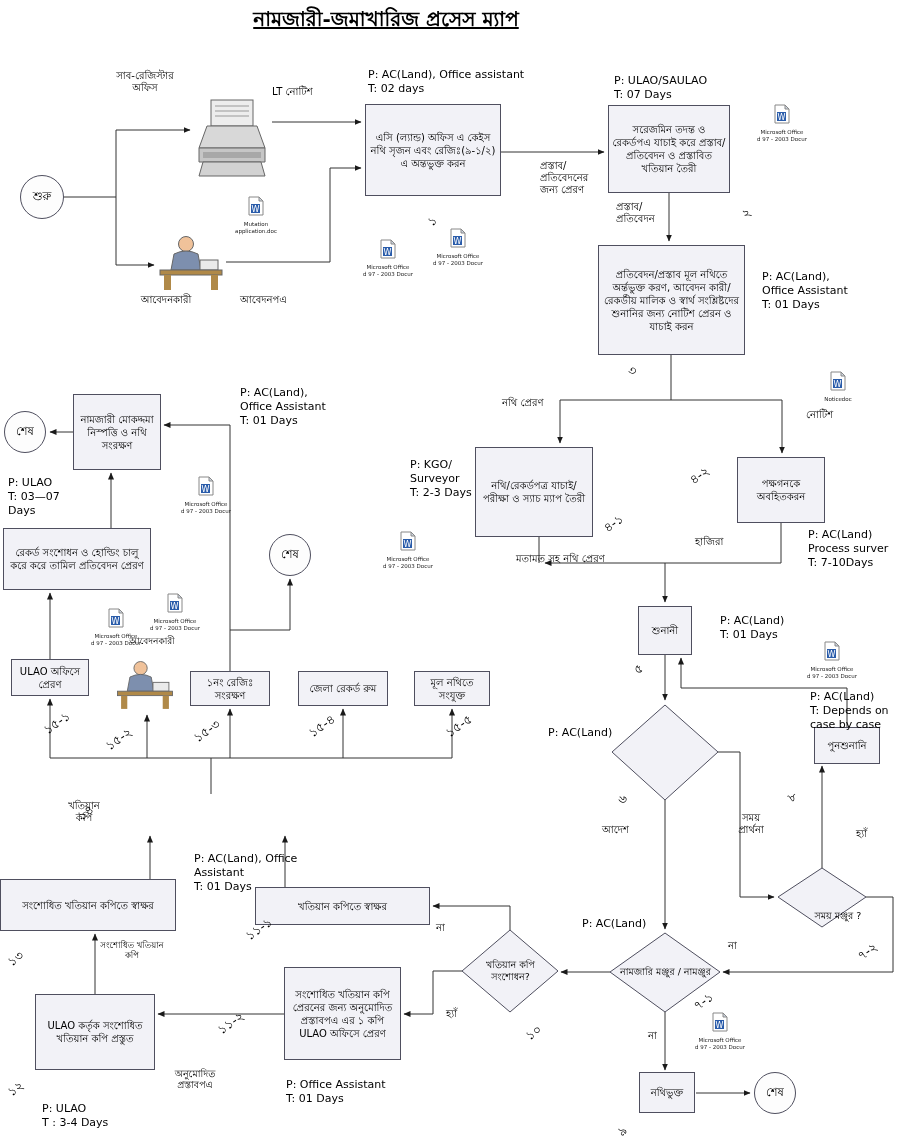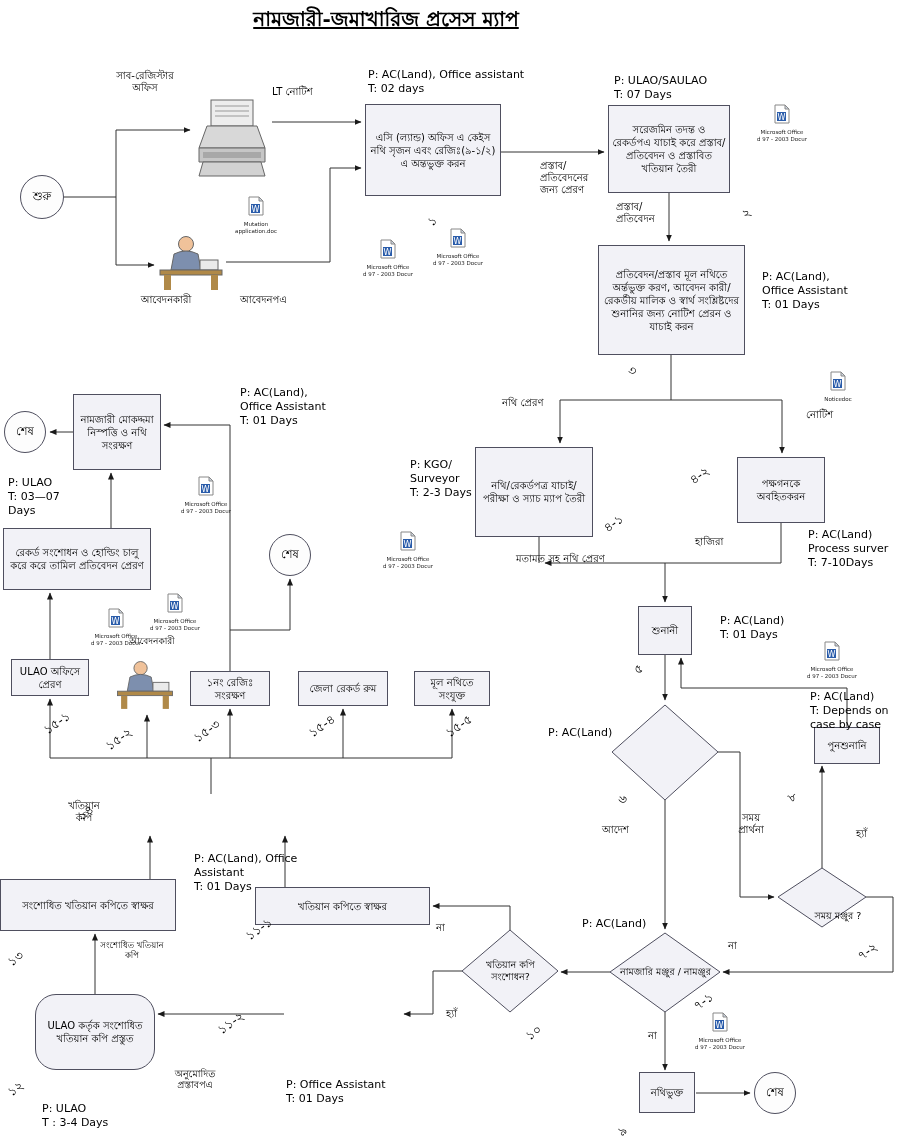--- a/index.html
+++ b/index.html
@@ -175,21 +175,24 @@
     </div>
   <div class="box" style="left:414px;top:671px;width:76px;height:35px;">
       <span>মূল নথিতে সংযুক্ত</span>
     </div>
   <div class="box" style="left:255px;top:887px;width:175px;height:38px;">
       <span>খতিয়ান কপিতে স্বাক্ষর</span>
     </div>
   <div class="box" style="left:0px;top:879px;width:176px;height:52px;">
       <span>সংশোধিত খতিয়ান কপিতে স্বাক্ষর</span>
     </div>
-  <div class="box" style="left:35px;top:994px;width:120px;height:76px;border-radius:21px;">
+  <div class="box" style="left:284px;top:967px;width:117px;height:93px;">
+      <span>সংশোধিত খতিয়ান কপি প্রেরনের জন্য অনুমোদিত প্রস্তাবপএ এর ১ কপি ULAO অফিসে প্রেরণ</span>
+    </div>
+  <div class="box" style="left:35px;top:994px;width:120px;height:76px;">
       <span>ULAO কর্তৃক সংশোধিত খতিয়ান কপি প্রস্তুত</span>
     </div>
 
   <div class="dtext" style="left:799px;top:884px;width:78px;height:26px;margin-top:19px;">
       <span>সময় মঞ্জুর ?</span>
     </div>
   <div class="dtext" style="left:618px;top:945px;width:95px;height:54px;">
       <span>নামজারি মঞ্জুর / নামঞ্জুর</span>
     </div>
   <div class="dtext" style="left:468px;top:946px;width:85px;height:50px;">

